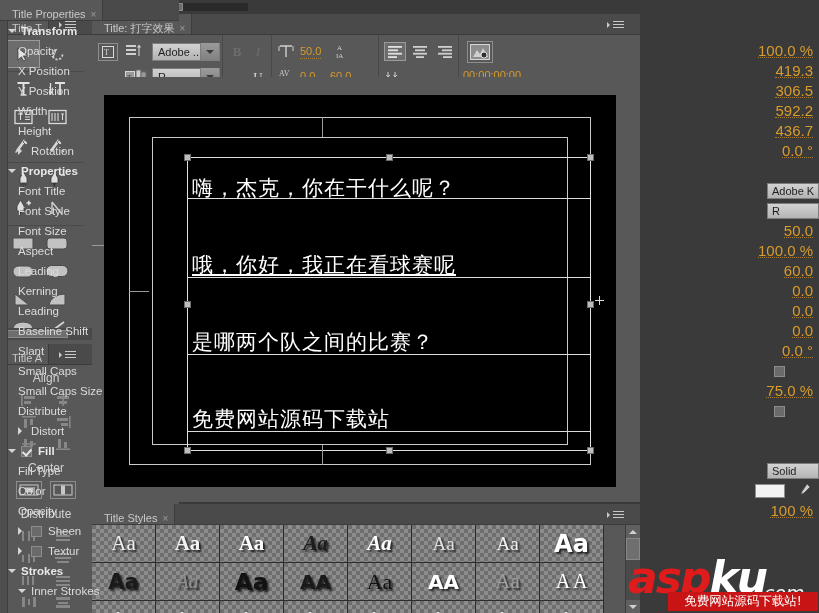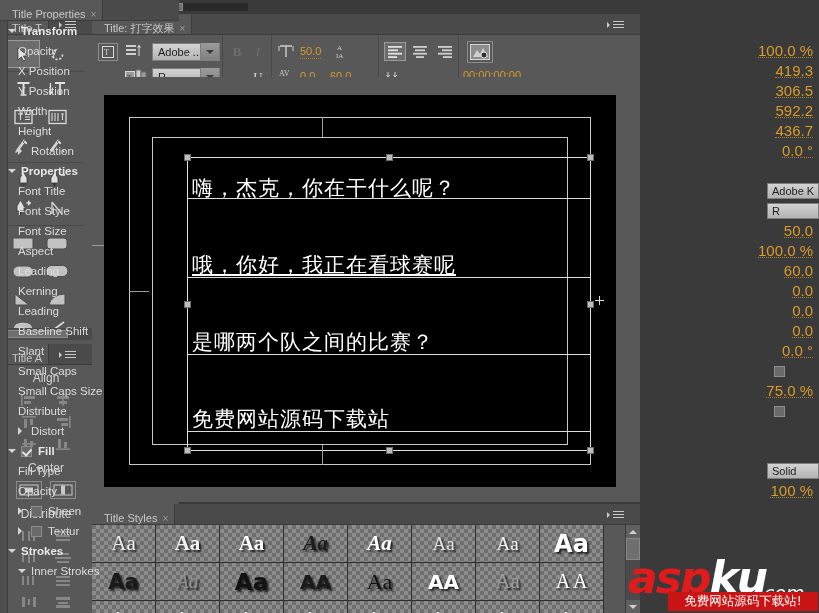--- a/index.html
+++ b/index.html
@@ -827,20 +827,29 @@
     <div class="prow">
       <span class="tri down"></span>
       <span class="cbox chk" style="margin-right:6px;"></span>
       <span class="lbl bold">Fill</span>
     </div>
     <div class="prow indent1">
       <span class="lbl">Fill Type</span>
       <span class="valbox">Solid</span>
     </div>
     <div class="prow indent1">
+      <span class="lbl">Color</span>
+      <span class="colorchip" style="background: rgb(242, 242, 242);"></span>
+      <span class="eyedrop">
+        <svg width="13" height="13">
+            <path d="M9 1 L12 4 L6 10 L3 11.5 L4 8.5 Z" fill="#d0d0d0" stroke="#3a3a3a" stroke-width=".6"></path>
+          </svg>
+      </span>
+    </div>
+    <div class="prow indent1">
       <span class="lbl">Opacity</span>
       <span class="val" style="color: rgb(217, 155, 43);">100 %</span>
     </div>
     <div class="prow indent1">
       <span class="tri right"></span>
       <span class="cbox" style="margin-right:6px;"></span>
       <span class="lbl">Sheen</span>
     </div>
     <div class="prow indent1">
       <span class="tri right"></span>

